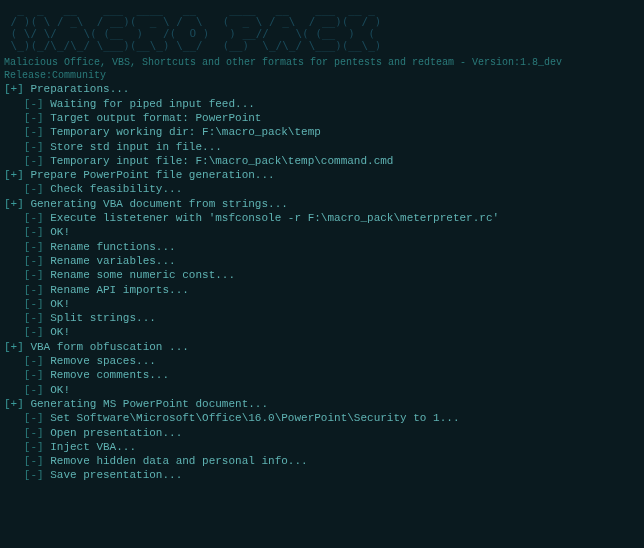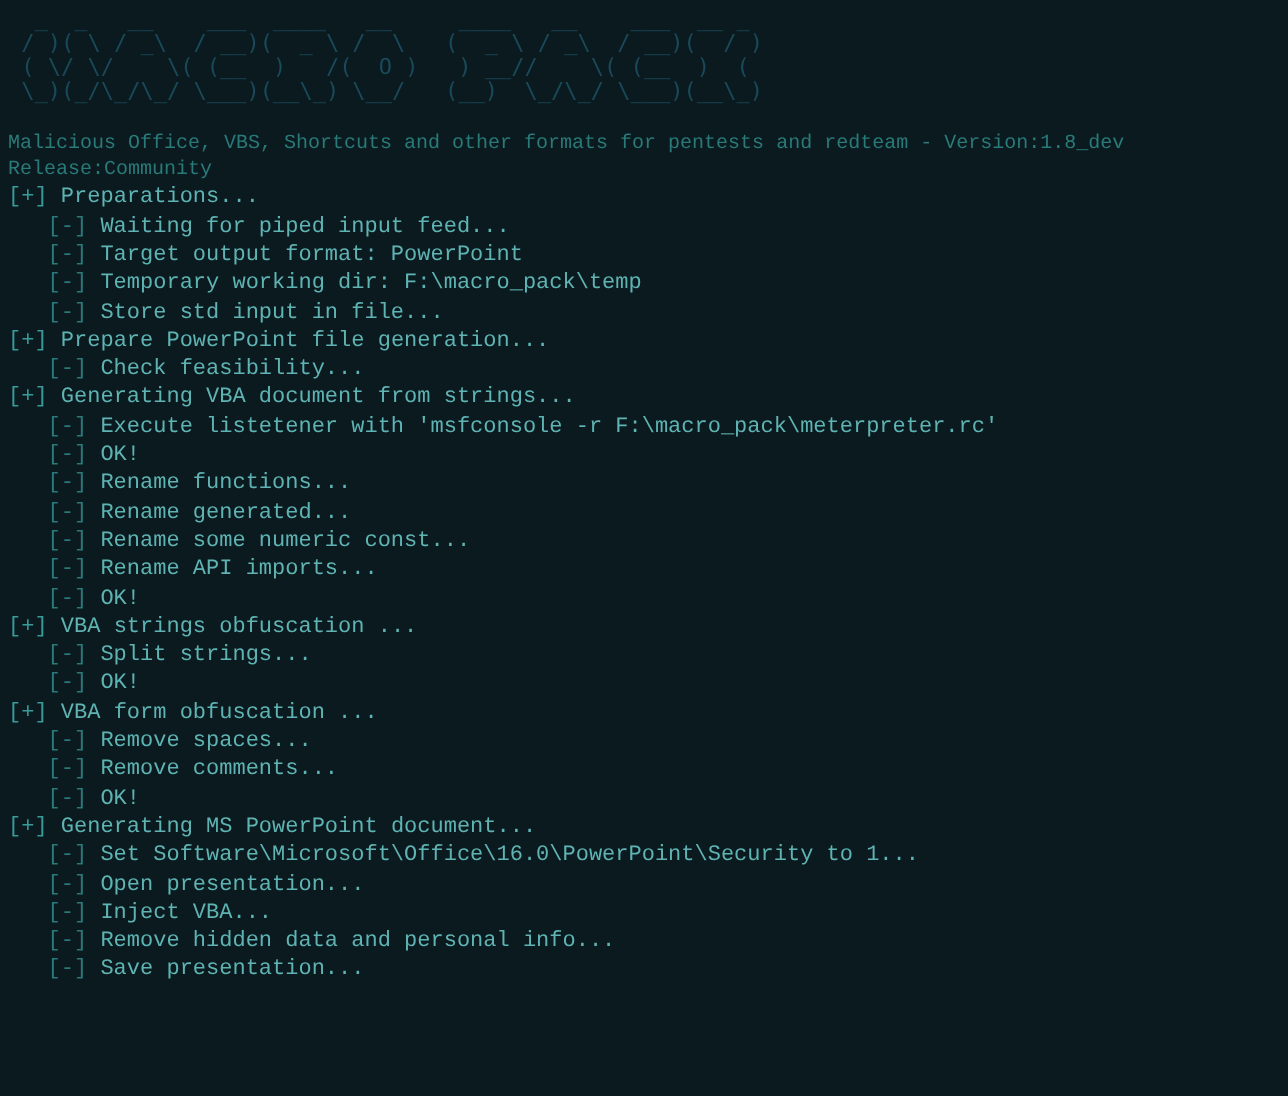--- a/index.html
+++ b/index.html
@@ -12,21 +12,21 @@
       padding: 4px;
       width: 644px;
       height: 548px;
       overflow: hidden;
     }
     .ascii-art {
       color: #1a4a5a;
       font-size: 11px;
       line-height: 1.1;
       white-space: pre;
-      margin-bottom: 14px;
+      margin-bottom: 4px;
       letter-spacing: 0;
     }
     .tagline {
       color: #2a7a7a;
       font-size: 10px;
     }
     .log-line {
       white-space: pre;
     }
     .bracket-plus { color: #3a9a9a; }
@@ -41,31 +41,31 @@
  ( \/ \/    \( (__  )   /(  O )   ) __//    \( (__  )  (
  \_)(_/\_/\_/ \___)(__\_) \__/   (__)  \_/\_/ \___)(__\_)</pre>
 <div class="tagline">  Malicious Office, VBS, Shortcuts and other formats for pentests and redteam - Version:1.8_dev Release:Community</div>
 
 <div id="log">
     <div class="log-line"><span class="bracket-plus">[+]</span><span class="msg"> Preparations...</span></div>
     <div class="log-line"><span class="bracket-dash">   [-]</span><span class="msg"> Waiting for piped input feed...</span></div>
     <div class="log-line"><span class="bracket-dash">   [-]</span><span class="msg"> Target output format: PowerPoint</span></div>
     <div class="log-line"><span class="bracket-dash">   [-]</span><span class="msg"> Temporary working dir: F:\macro_pack\temp</span></div>
     <div class="log-line"><span class="bracket-dash">   [-]</span><span class="msg"> Store std input in file...</span></div>
+    <div class="log-line"><span class="bracket-dash">   [-]</span><span class="msg"> Temporary input file: F:\macro_pack\temp\command.cmd</span></div>
     <div class="log-line"><span class="bracket-plus">[+]</span><span class="msg"> Prepare PowerPoint file generation...</span></div>
     <div class="log-line"><span class="bracket-dash">   [-]</span><span class="msg"> Check feasibility...</span></div>
     <div class="log-line"><span class="bracket-plus">[+]</span><span class="msg"> Generating VBA document from strings...</span></div>
     <div class="log-line"><span class="bracket-dash">   [-]</span><span class="msg"> Execute listetener with 'msfconsole -r F:\macro_pack\meterpreter.rc'</span></div>
     <div class="log-line"><span class="bracket-dash">   [-]</span><span class="msg"> OK!</span></div>
     <div class="log-line"><span class="bracket-dash">   [-]</span><span class="msg"> Rename functions...</span></div>
-    <div class="log-line"><span class="bracket-dash">   [-]</span><span class="msg"> Rename generated...</span></div>
+    <div class="log-line"><span class="bracket-dash">   [-]</span><span class="msg"> Rename variables...</span></div>
     <div class="log-line"><span class="bracket-dash">   [-]</span><span class="msg"> Rename some numeric const...</span></div>
     <div class="log-line"><span class="bracket-dash">   [-]</span><span class="msg"> Rename API imports...</span></div>
     <div class="log-line"><span class="bracket-dash">   [-]</span><span class="msg"> OK!</span></div>
-    <div class="log-line"><span class="bracket-plus">[+]</span><span class="msg"> VBA strings obfuscation ...</span></div>
     <div class="log-line"><span class="bracket-dash">   [-]</span><span class="msg"> Split strings...</span></div>
     <div class="log-line"><span class="bracket-dash">   [-]</span><span class="msg"> OK!</span></div>
     <div class="log-line"><span class="bracket-plus">[+]</span><span class="msg"> VBA form obfuscation ...</span></div>
     <div class="log-line"><span class="bracket-dash">   [-]</span><span class="msg"> Remove spaces...</span></div>
     <div class="log-line"><span class="bracket-dash">   [-]</span><span class="msg"> Remove comments...</span></div>
     <div class="log-line"><span class="bracket-dash">   [-]</span><span class="msg"> OK!</span></div>
     <div class="log-line"><span class="bracket-plus">[+]</span><span class="msg"> Generating MS PowerPoint document...</span></div>
     <div class="log-line"><span class="bracket-dash">   [-]</span><span class="msg"> Set Software\Microsoft\Office\16.0\PowerPoint\Security to 1...</span></div>
     <div class="log-line"><span class="bracket-dash">   [-]</span><span class="msg"> Open presentation...</span></div>
     <div class="log-line"><span class="bracket-dash">   [-]</span><span class="msg"> Inject VBA...</span></div>

